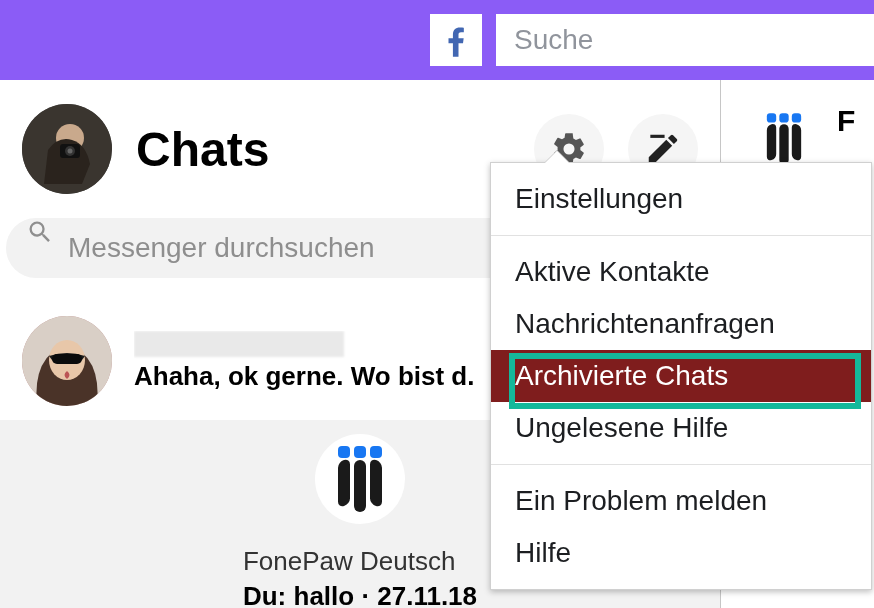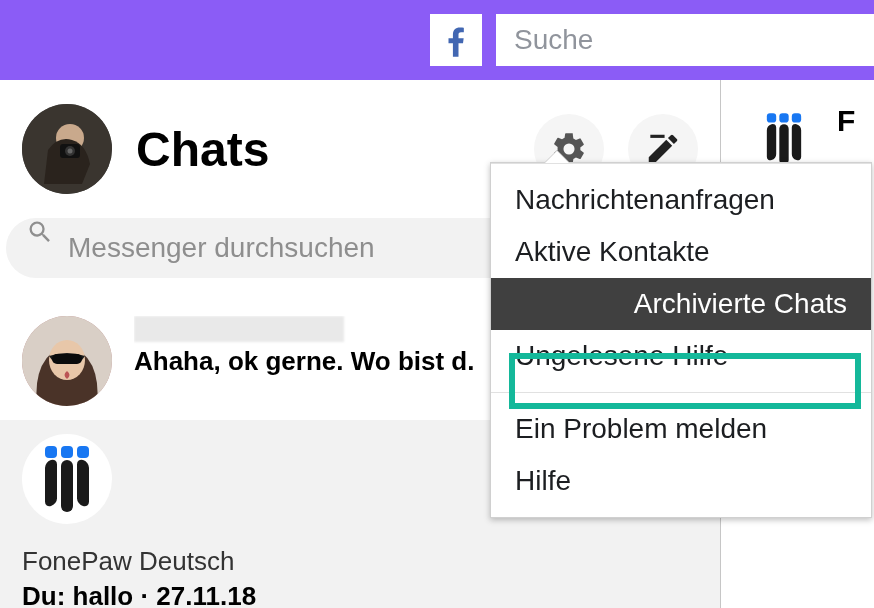--- a/index.html
+++ b/index.html
@@ -45,21 +45,21 @@
   .search-chats {
     margin:0 6px 24px 6px; height:60px; background:#f2f2f2; border-radius:30px; display:flex; padding:0 20px; gap:14px;
   }
   .search-chats svg { width:28px; height:28px; flex-shrink:0; fill:#8e8e8e;}
   .search-chats input {
     border:none; outline:none; background:transparent; font-size:28px; color:#8e8e8e; width:100%;
   }
   .search-chats input::placeholder { color:#8e8e8e; }
   
   .chat-item {
-    display:flex; padding:14px 22px; gap:22px;
+    display:flex; align-items:center; padding:14px 22px; gap:22px;
   }
   .chat-item.active { background:#f2f2f2;flex-direction:column; }
   .chat-texts { flex:1; overflow:hidden; }
   .chat-sender { font-size:26px; color:#333; font-weight:400; margin-bottom:4px; }
   .chat-sender.blurred {
     width:210px; height:26px; background:#e9e9e9; filter:blur(1px);
   }
   .chat-preview { font-size:26px; font-weight:800; color:#000; white-space:nowrap; }
   .chat-preview.sent { font-weight:700; color:#000000; }
   
@@ -75,21 +75,21 @@
     position:absolute; left:490px; top:82px; width:382px; background:#fff; border:1px solid #d0d0d0; box-shadow:0 2px 6px rgba(0,0,0,.25);
     z-index:50;
   }
   .dd-arrow {
     position:absolute; top:-12px; left:54px; width:0; height:0; border-left:12px solid transparent; border-right:12px solid transparent; border-bottom:12px solid #fff;
     filter: drop-shadow(0 -1px 0 #ccc);
   }
   .dd-section { padding:10px 0; }
   .dd-divider { height:1px; background:#e1e1e1; }
   .dd-item { padding:10px 24px; font-size:28px; color:#1c1e21; cursor:pointer; }
-  .dd-item.hover { background:#404040; color:#fff;text-align:right; }
+  .dd-item.hover { background:#7f1d1d; color:#fff; }
   .dd-highlight {
     position:absolute; left:18px; top:190px; width:352px; height:56px; border:6px solid #14b89a; pointer-events:none;
   }
   
   
   .fone-glyph { display:flex; gap:4px; }
   .fone-glyph .bar { width:12px; height:46px; background:#1a1a1a; border-radius:6px; transform:skewY(-16deg); }
   .fone-glyph .bar.mid { transform:skewY(0); height:52px; }
   .fone-glyph .cap { width:12px; height:12px; background:#1877f2; border-radius:4px; margin-bottom:2px; }
   .fone-stack{display:flex;flex-direction:column;align-items:center;}
@@ -202,24 +202,27 @@
             <div class="cap"></div>
             <div class="bar" style="transform:skewY(16deg)"></div>
           </div>
       </div>
     </div>
     <div class="right-name">F</div>
   </div>
 
   <div class="dropdown">
     <div class="dd-arrow"></div>
+    <div class="dd-section">
+      <div class="dd-item">Einstellungen</div>
+    </div>
     <div class="dd-divider"></div>
     <div class="dd-section">
+      <div class="dd-item">Aktive Kontakte</div>
       <div class="dd-item">Nachrichtenanfragen</div>
-      <div class="dd-item">Aktive Kontakte</div>
       <div class="dd-item hover">Archivierte Chats</div>
       <div class="dd-item">Ungelesene Hilfe</div>
     </div>
     <div class="dd-divider"></div>
     <div class="dd-section">
       <div class="dd-item">Ein Problem melden</div>
       <div class="dd-item">Hilfe</div>
     </div>
     <div class="dd-highlight"></div>
   </div>

